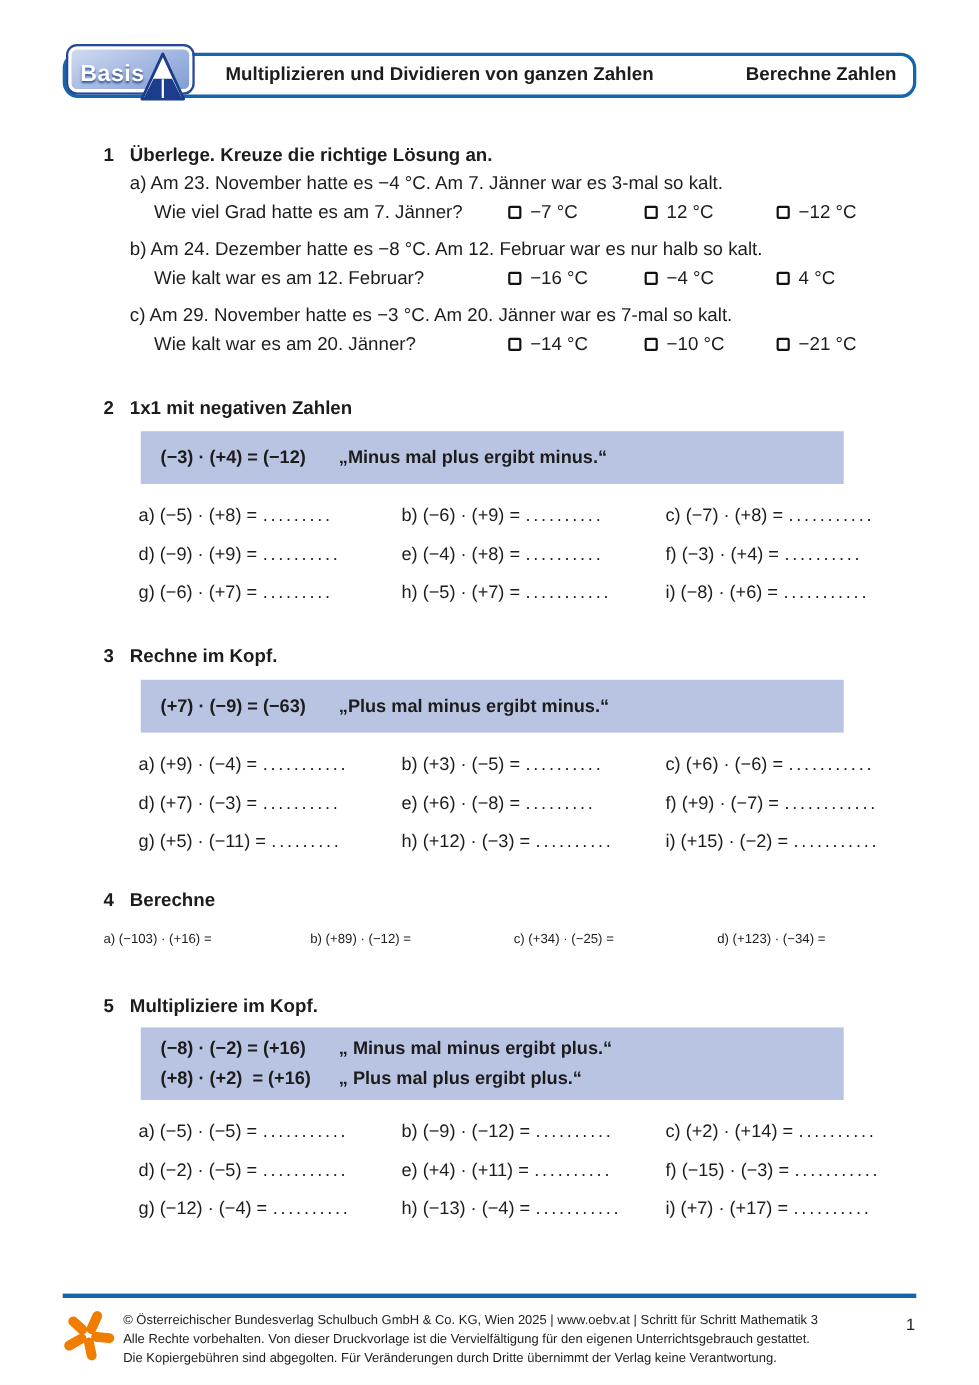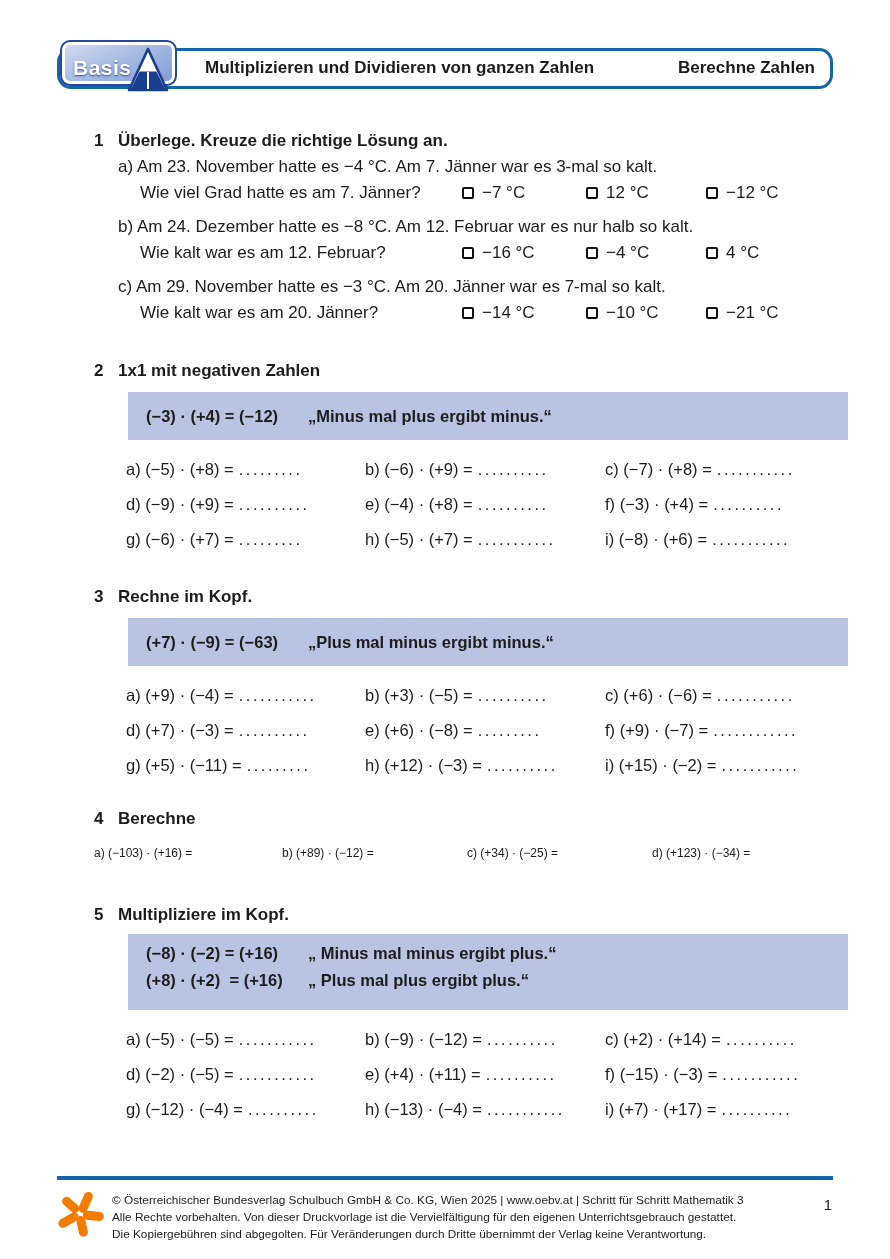--- a/index.html
+++ b/index.html
@@ -23,23 +23,23 @@
   .content { position:absolute; left:94px; top:128px; width:754px; }
   .ex-head { display:flex; font-size:17px; font-weight:bold; line-height:26px; }
   .ex-head .num { width:24px; flex:none; }
   .statement { margin-left:24px; font-size:17px; line-height:26px; }
   .qrow { margin-left:24px; padding-left:22px; display:grid;
     grid-template-columns:322px 124px 120px auto; font-size:17px; line-height:26px; }
   .part { margin-bottom:8px; }
   .opt { display:flex; align-items:center; }
   .cb { width:12px; height:12px; border:2.5px solid #111; border-radius:2px; flex:none; margin-right:8px; }
 
-  .rule-box { margin-left:34px; margin-bottom:16px; width:720px; background:#b9c4e3;
+  .rule-box { margin-left:34px; margin-bottom:16px; width:639px; background:#b9c4e3;
     padding:11px 10px 11px 18px; font-size:16.5px; font-weight:bold; line-height:26px; }
-  .rule-box.two-line { padding-top:6px; padding-bottom:16px; line-height:27px; }
+  .rule-box.two-line { padding-top:6px; padding-bottom:6px; line-height:27px; }
   .rule-row { display:flex; }
   .rule-formula { width:162px; flex:none; white-space:pre-wrap; }
 
   .grid9 { margin-left:32px; display:grid; grid-template-columns:239px 240px auto;
     row-gap:9px; font-size:16.5px; line-height:26px; }
   .row4 { display:grid; grid-template-columns:188px 185px 185px auto;
     font-size:12px; line-height:26px; }
   .dots { letter-spacing:2.5px; margin-left:5px; }
 
   .sec-ex2 { margin-top:32px; } .sec-ex2 .ex-head { margin-bottom:8px; }

